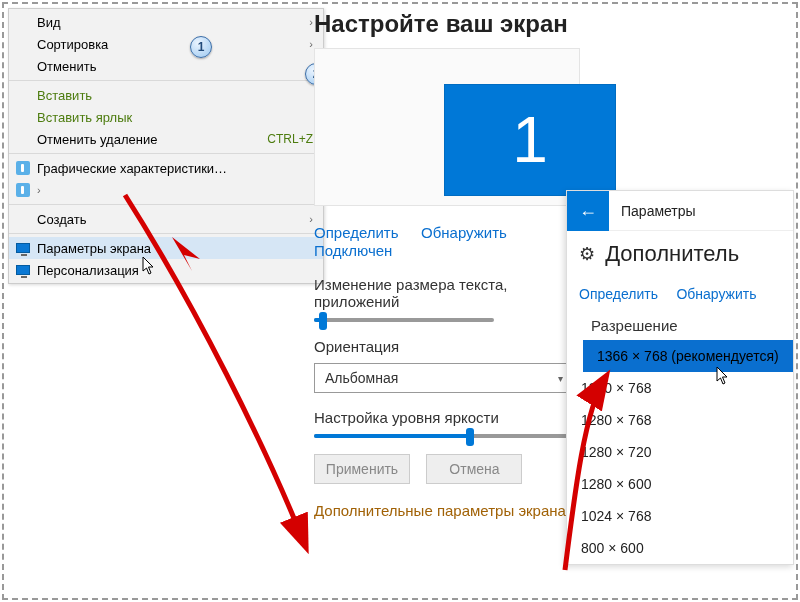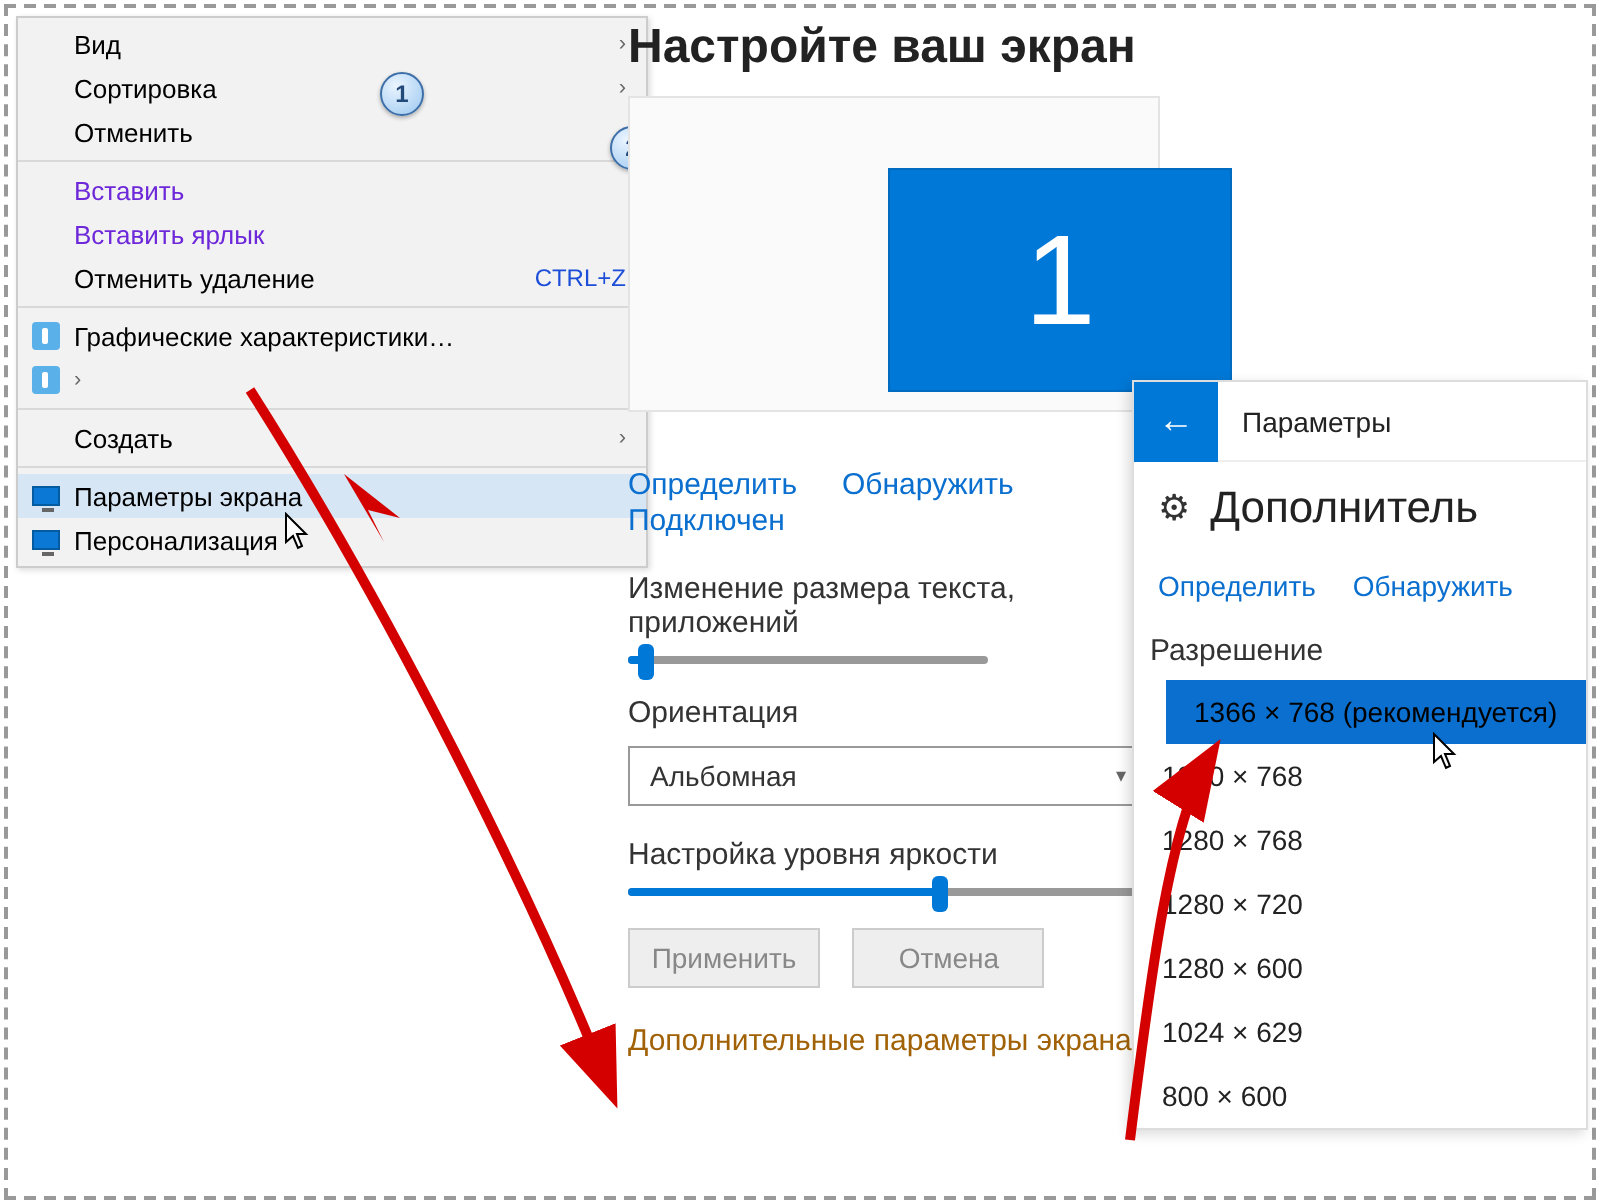--- a/index.html
+++ b/index.html
@@ -4,37 +4,37 @@
 <style>
   * { box-sizing: border-box; font-family: "Segoe UI", Arial, sans-serif; }
   body { margin: 0; background: #fff; width: 800px; height: 602px; position: relative; overflow: hidden; }
   .frame { position: absolute; inset: 2px; border: 2px dashed #999; }
 
   
   .ctxmenu { position: absolute; left: 8px; top: 8px; width: 316px; background: #f2f2f2; border: 1px solid #ccc; box-shadow: 1px 1px 3px rgba(0,0,0,.15); font-size: 13px; }
   .ctxmenu .grp { padding: 2px 0; }
   .ctxmenu .sep { height: 1px; background: #d9d9d9; margin: 1px 0; }
   .ctxmenu .item { display: flex; align-items: center; height: 22px; padding: 0 10px 0 28px; position: relative; color: #000; cursor: default; }
-  .ctxmenu .item.disabled { color: #6d28d9; }
+  .ctxmenu .item.disabled { color: #4d7c0f; }
   .ctxmenu .item.highlight { background: #d6e6f5; }
   .ctxmenu .item .label { flex: 1; white-space: nowrap; overflow: hidden; }
-  .ctxmenu .item .short { color: #1d4ed8; font-size: 12px; margin-left: 6px; }
+  .ctxmenu .item .short { color: #4d7c0f; font-size: 12px; margin-left: 6px; }
   .ctxmenu .item .chev { font-size: 11px; color: #666; }
   .ctxmenu .item .ico { position: absolute; left: 6px; width: 16px; height: 16px; display: flex; align-items: center; justify-content: center; }
   .mini-monitor { width: 14px; height: 10px; background: #0a78d4; border: 1px solid #045ba0; position: relative; }
   .mini-monitor::after { content: ""; position: absolute; left: 4px; top: 10px; width: 6px; height: 2px; background: #666; }
   .mini-settings { width: 14px; height: 14px; background: #5ab0e8; border-radius: 2px; position: relative; }
   .mini-settings::after { content:""; position:absolute; left:5px; top:3px; width:3px; height:8px; background:#fff; border-radius:1px; }
 
   
   .main { position: absolute; left: 286px; top: 6px; right: 220px; bottom: 6px; }
   .main h1 { font-size: 24px; font-weight: 700; color: #222; margin: 4px 0 10px 28px; }
   .display-area { margin: 0 0 0 28px; border: 1px solid #e4e4e4; background: #fafafa; height: 158px; position: relative; }
   .monitor { position: absolute; left: 130px; top: 36px; width: 170px; height: 110px; background: #0078d7; color: #fff; display: flex; align-items: center; justify-content: center; font-size: 64px; font-weight: 300; box-shadow: 0 0 0 1px #006cc1; }
-  .link-row { margin: 28px 0 0 28px; }
+  .link-row { margin: 18px 0 0 28px; }
   .link-row a { color: #0a6fcf; text-decoration: none; font-size: 15px; margin-right: 18px; cursor: pointer; }
   .section { margin: 16px 0 0 28px; font-size: 15px; color: #333; }
   .section .lbl { display: block; margin-bottom: 8px; }
   .slider { width: 260px; height: 4px; background: #999; position: relative; border-radius: 2px; }
   .slider.short { width: 180px; }
   .slider .fill { position: absolute; left: 0; top: 0; bottom: 0; background: #0078d7; border-radius: 2px; }
   .slider .thumb { position: absolute; top: -6px; width: 8px; height: 18px; background: #0078d7; border-radius: 3px; }
   .select { width: 260px; height: 30px; border: 1px solid #999; background: #fff; display: flex; align-items: center; justify-content: space-between; padding: 0 10px; font-size: 14px; }
   .select .caret { font-size: 10px; color: #666; }
   .btnrow { margin: 16px 0 0 28px; }
@@ -44,21 +44,21 @@
   
   .flyout { position: absolute; right: 6px; top: 190px; width: 228px; background: #fff; border: 1px solid #ddd; box-shadow: -2px 2px 6px rgba(0,0,0,.15); }
   .flyout .topbar { display: flex; align-items: center; height: 40px; border-bottom: 1px solid #eee; }
   .flyout .back { width: 42px; height: 40px; background: #0078d7; color: #fff; display: flex; align-items: center; justify-content: center; font-size: 18px; cursor: pointer; }
   .flyout .toptitle { flex: 1; font-size: 14px; padding-left: 12px; color: #222; }
   .flyout .hdr { display: flex; align-items: center; padding: 10px 12px; }
   .flyout .gear { font-size: 18px; margin-right: 10px; color: #333; }
   .flyout .hdr .big { font-size: 22px; font-weight: 400; color: #222; }
   .flyout .links { padding: 8px 12px 4px; }
   .flyout .links a { color: #0a6fcf; font-size: 14px; margin-right: 14px; cursor: pointer; }
-  .flyout .sectitle { padding: 10px 8px 6px; font-size: 15px; color: #333; }
+  .flyout .sectitle { padding: 10px 24px 6px; font-size: 15px; color: #333; }
   .flyout .reslist .opt { padding: 8px 14px; font-size: 14px; color: #222; cursor: pointer; }
   .flyout .reslist .opt.sel { background: #0a6fcf; color: #000000; margin-left: 16px; }
 
   
   .badge { position: absolute; width: 22px; height: 22px; border-radius: 50%; background: radial-gradient(circle at 35% 30%, #eaf4ff, #9cc8f0); border: 1px solid #3c6ea8; box-shadow: 0 1px 2px rgba(0,0,0,.3); display: flex; align-items: center; justify-content: center; font-size: 12px; font-weight: 700; color: #214a7a; }
   .b1 { left: 190px; top: 36px; }
   .b2 { left: 305px; top: 63px; }
   .b3 { right: 18px; top: 200px; }
 
   
@@ -194,21 +194,21 @@
     <a>Определить</a>
     <a>Обнаружить</a>
   </div>
   <div class="sectitle">Разрешение</div>
   <div class="reslist" id="reslist">
       <div class="opt sel">1366 × 768 (рекомендуется)</div>
       <div class="opt">1360 × 768</div>
       <div class="opt">1280 × 768</div>
       <div class="opt">1280 × 720</div>
       <div class="opt">1280 × 600</div>
-      <div class="opt">1024 × 629</div>
+      <div class="opt">1024 × 768</div>
       <div class="opt">800 × 600</div>
     </div>
 </div>
 
 <div class="arrow" style="left:115px; top:185px;">
   <svg width="220" height="380">
       <defs>
         <marker id="ah1" markerWidth="10" markerHeight="10" refX="6" refY="3" orient="auto">
           <path d="M0,0 L8,3 L0,6 Z" fill="#d40000"></path>
         </marker>

